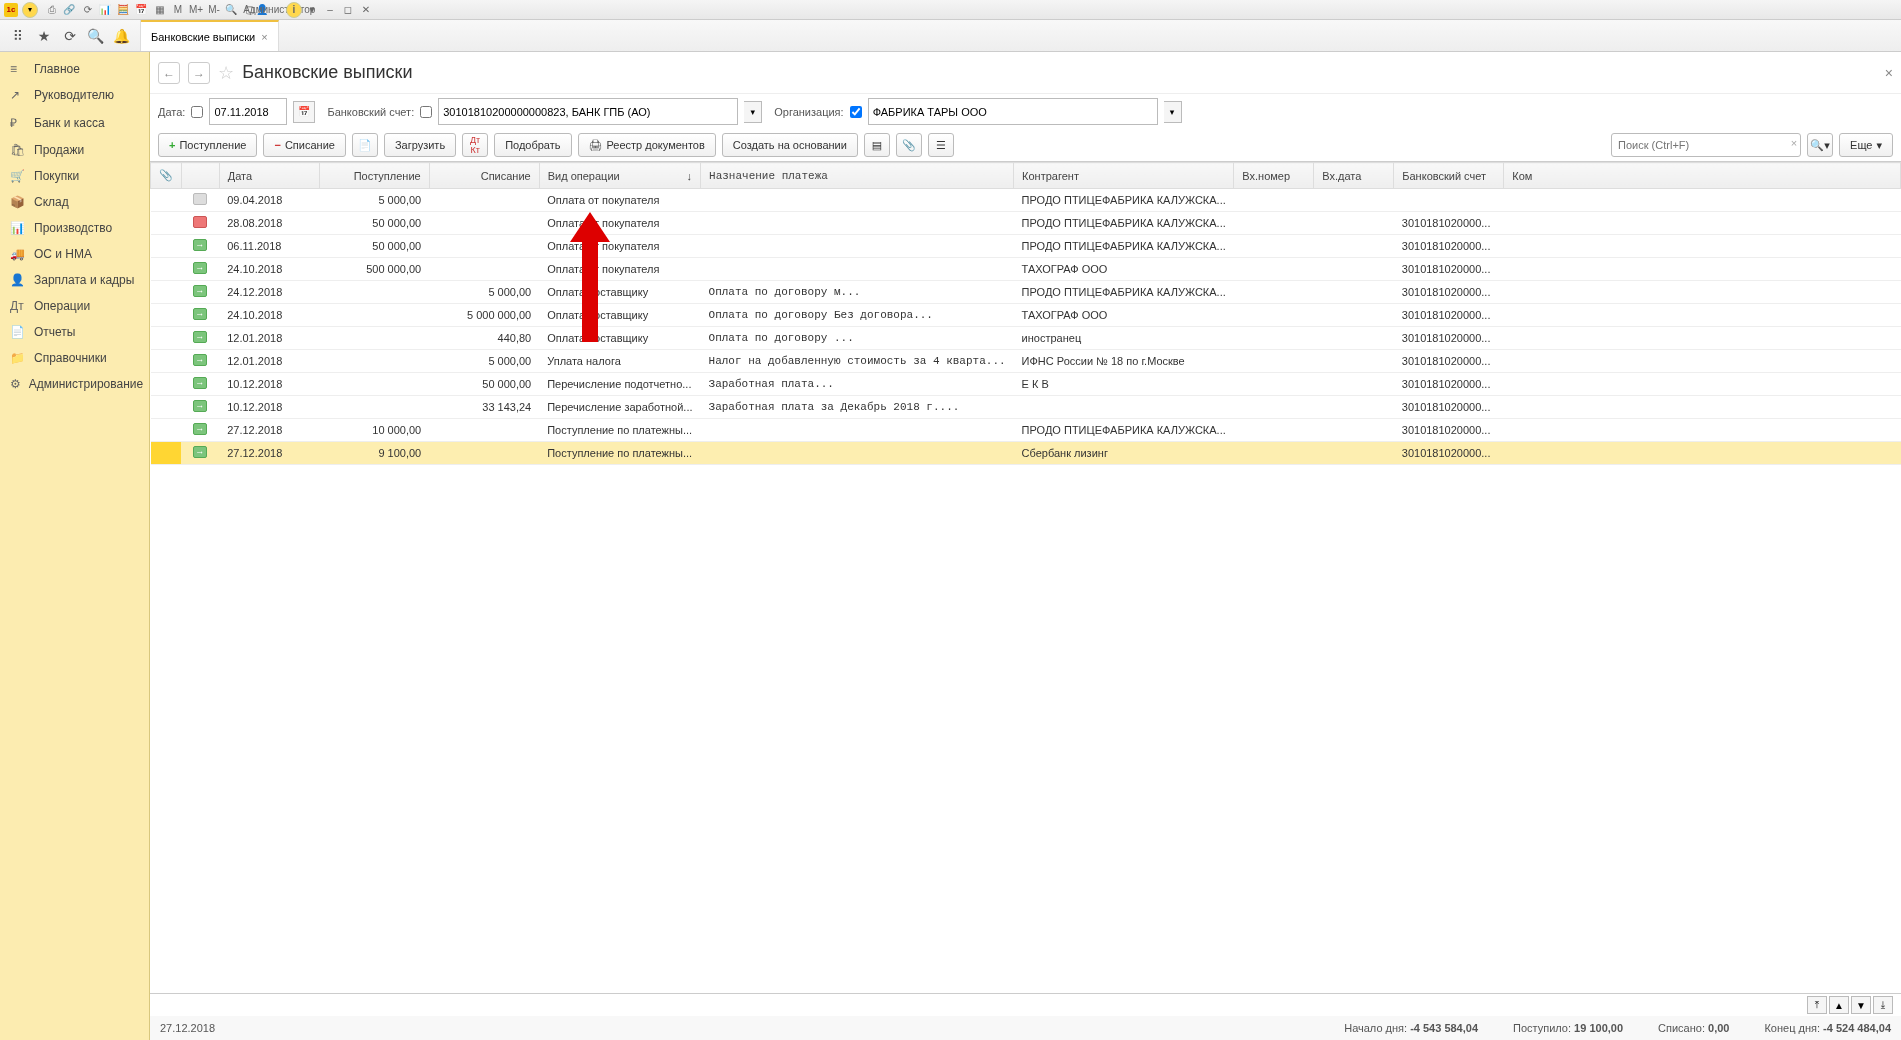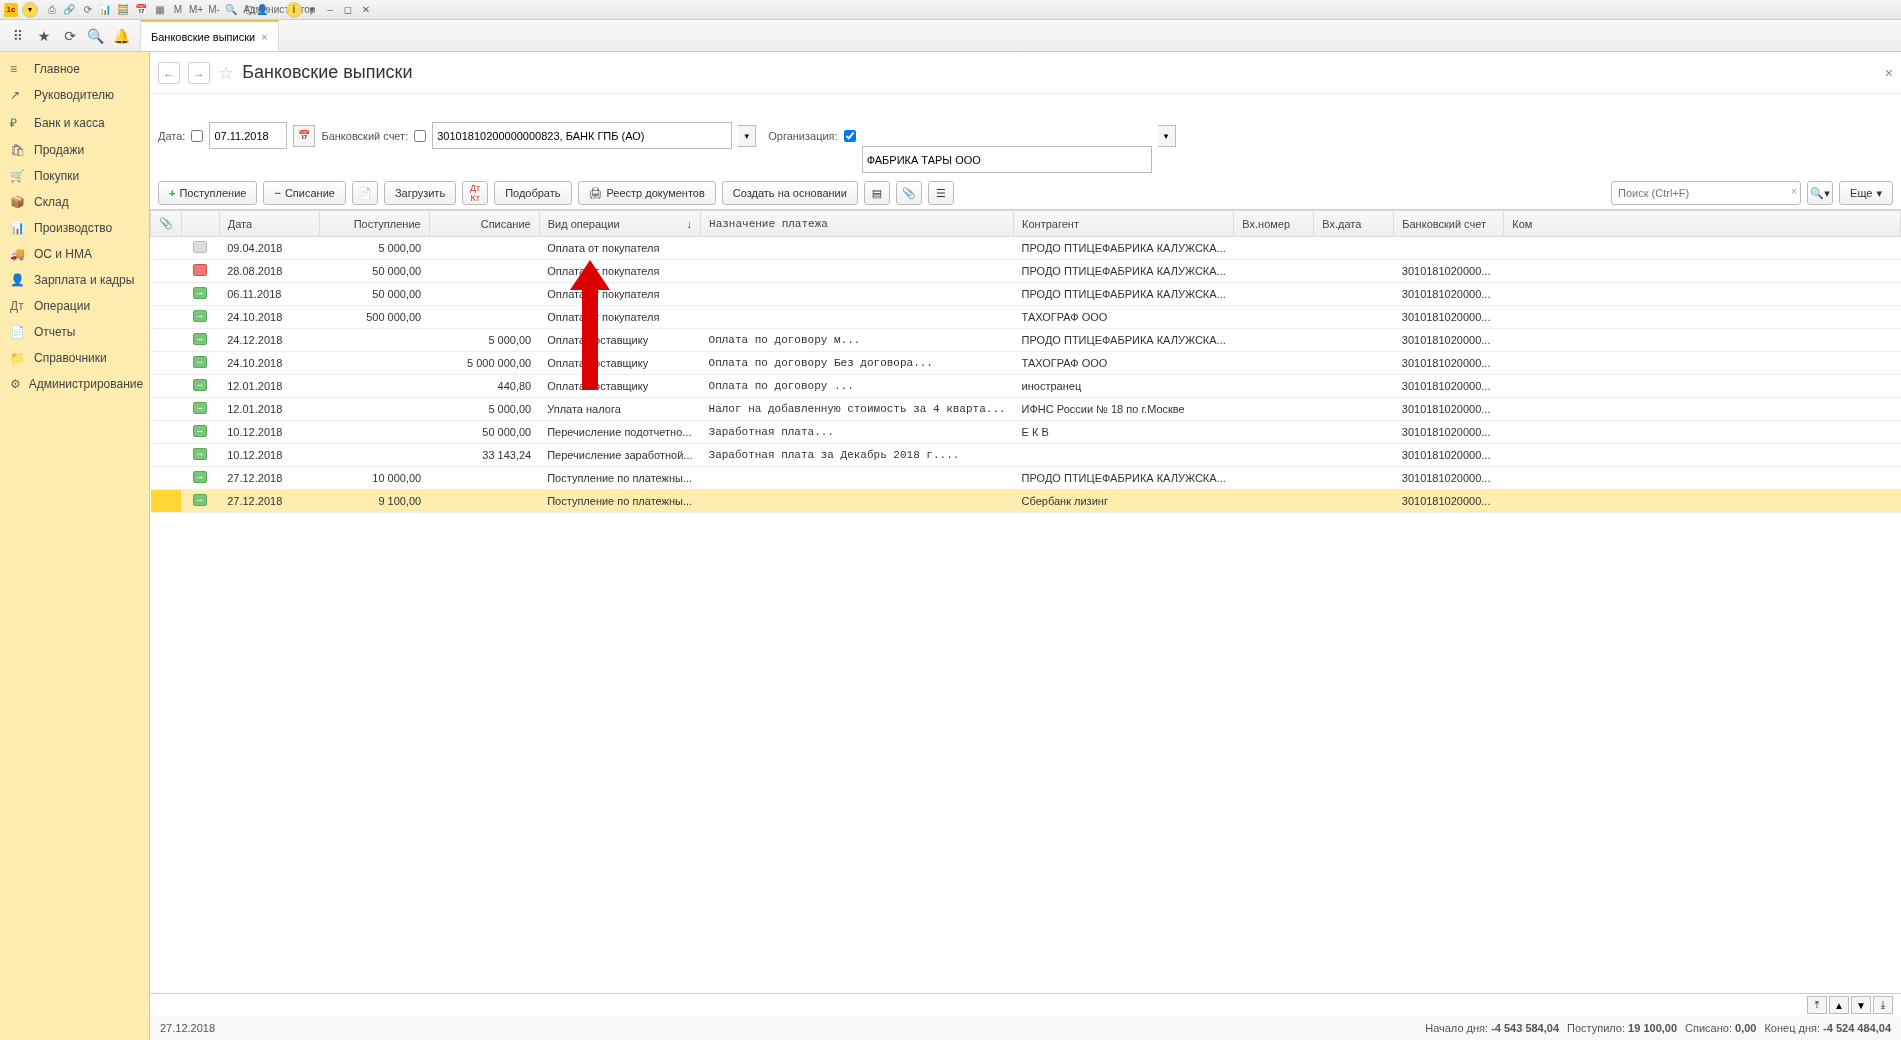--- a/index.html
+++ b/index.html
@@ -43,21 +43,21 @@
 .page-header .closepg { margin-left: auto; cursor: pointer; color: #888; font-size: 14px; }
 
 
 .filters { display: flex; align-items: center; gap: 6px; padding: 4px 8px; }
 .filters label { color: #555; font-size: 11px; }
 .filters input[type=checkbox] { width: 12px; height: 12px; }
 .filters .fld { height: 27px; border: 1px solid #bbb; padding: 0 4px; font-size: 11px; background: #fff; }
 .filters .date { width: 78px; }
 .filters .calbtn { width: 22px; height: 22px; border: 1px solid #bbb; background: #f5f5f5; cursor: pointer; font-size: 10px; }
 .filters .acct { width: 300px; }
-.filters .org { width: 290px; margin-top: 48px; }
+.filters .org { width: 290px; }
 .filters .ddbtn { width: 18px; height: 22px; border: 1px solid #bbb; border-left: none; background: #f5f5f5; cursor: pointer; font-size: 9px; }
 
 
 .toolbar { display: flex; align-items: center; gap: 6px; padding: 4px 8px; }
 .btn { height: 24px; border: 1px solid #bbb; background: linear-gradient(#fff,#f0f0f0); border-radius: 3px; padding: 0 10px; cursor: pointer; font-size: 11px; display: inline-flex; align-items: center; gap: 4px; color: #333; }
 .btn .plus { color: #3a3; font-weight: bold; }
 .btn .minus { color: #c33; font-weight: bold; }
 .iconbtn { width: 26px; padding: 0; justify-content: center; }
 .toolbar .spacer { flex: 1; }
 .searchbox { position: relative; }
@@ -89,21 +89,21 @@
 
 
 .arrow-overlay { position: absolute; left: 420px; top: 50px; pointer-events: none; }
 
 
 .table-nav { display: flex; justify-content: flex-end; padding: 2px 8px; gap: 2px; }
 .table-nav button { width: 20px; height: 18px; border: 1px solid #bbb; background: #f5f5f5; font-size: 10px; cursor: pointer; }
 
 
 .statusbar { display: flex; align-items: center; justify-content: space-between; padding: 6px 10px; color: #555; font-size: 11px; background: #f8f8f8; }
-.statusbar .right { display: flex; gap: 8px; justify-content: flex-end; }
+.statusbar .right { display: flex; gap: 35px; justify-content: flex-end; }
 </style>
 </head>
 <body>
 
 <div class="titlebar">
   <div class="logo">1c</div>
   <div class="dropdown-btn">▾</div>
   <div class="icons">
     <span>⎙</span>
     <span>🔗</span>
@@ -206,21 +206,21 @@
       <span class="star">☆</span>
       <h1>Банковские выписки</h1>
       <span class="closepg">×</span>
     </div>
 
     <div class="filters">
       <label>Дата:</label>
       <input type="checkbox" style="">
       <input class="fld date" value="07.11.2018" style="">
       <button class="calbtn">📅</button>
-      <label style="">Банковский счет:</label>
+      <label style="margin-left:6px">Банковский счет:</label>
       <input type="checkbox" style="">
       <input class="fld acct" value="30101810200000000823, БАНК ГПБ (АО)" style="">
       <button class="ddbtn">▾</button>
       <label style="margin-left:6px">Организация:</label>
       <input type="checkbox" checked="" style="">
       <input class="fld org" value="ФАБРИКА ТАРЫ ООО" style="">
       <button class="ddbtn">▾</button>
     </div>
 
     <div class="toolbar">

